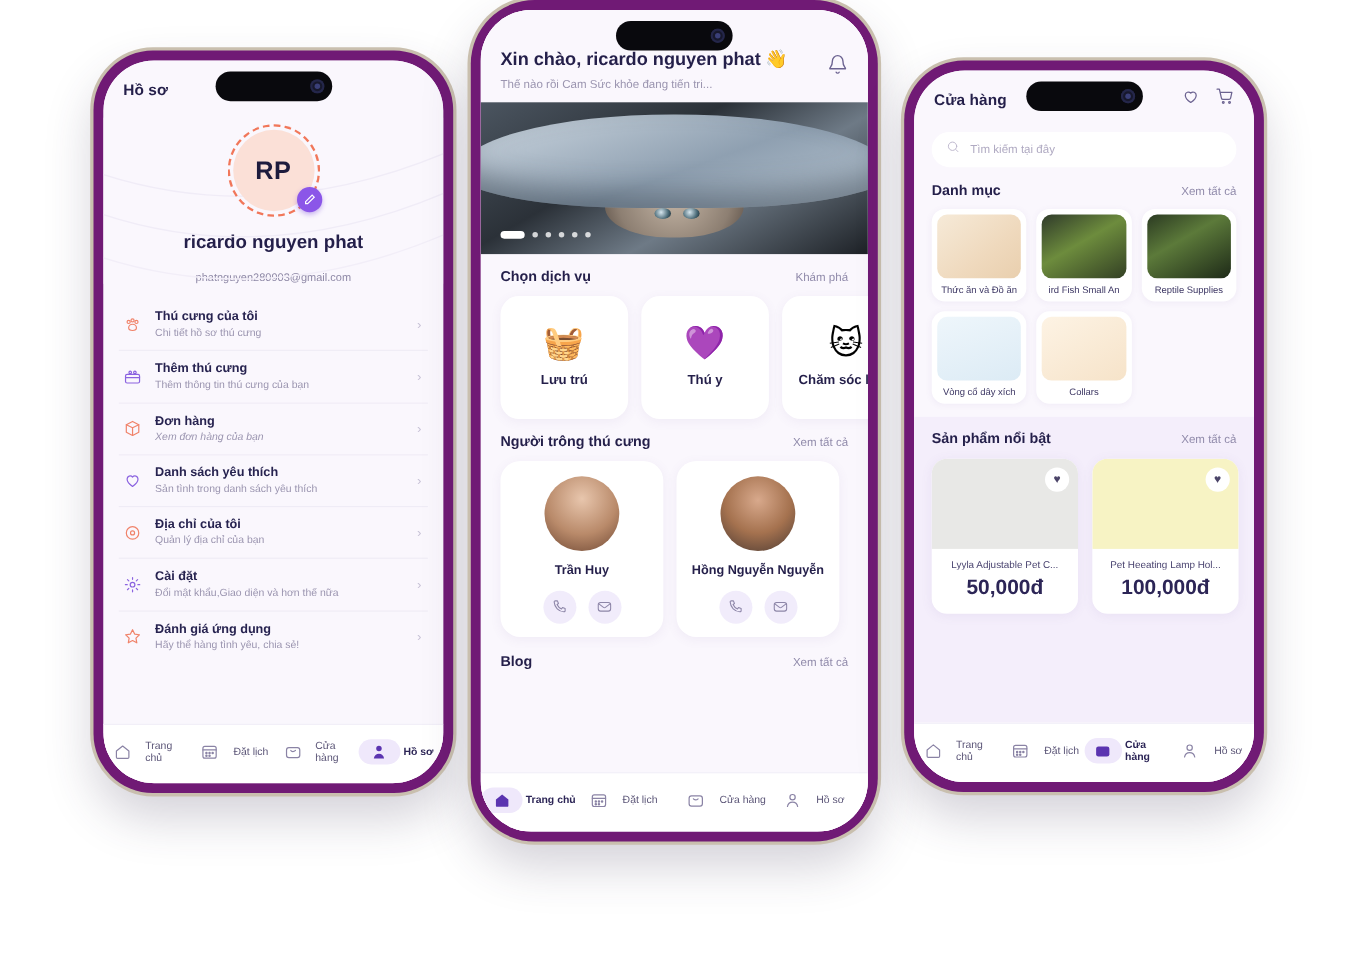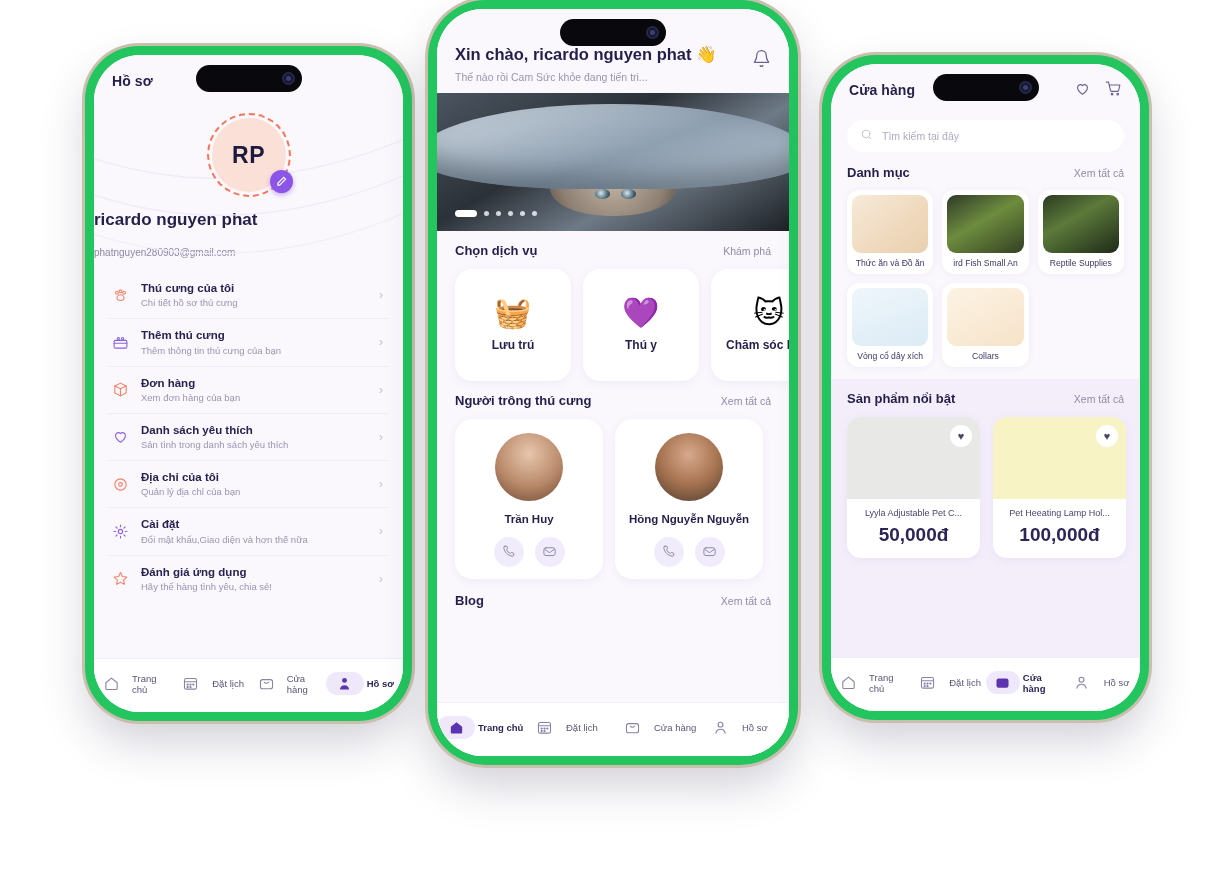--- a/index.html
+++ b/index.html
@@ -4,21 +4,21 @@
 <style>
   html,body{margin:0;padding:0;}
   body{
     width:1227px;height:883px;background:#ffffff;overflow:hidden;
     font-family:"Liberation Sans","DejaVu Sans",sans-serif;
     -webkit-font-smoothing:antialiased;
   }
   .stage{position:relative;width:1227px;height:883px;}
 
   
-  .phone{position:absolute;border-radius:54px;background:#22c55e;
+  .phone{position:absolute;border-radius:54px;background:#701a75;
     padding:9px;box-sizing:border-box;
     box-shadow:0 0 0 3px #c9bfae, 0 22px 44px rgba(60,50,80,.22);}
   .phone .screen{position:relative;width:100%;height:100%;border-radius:46px;
     overflow:hidden;background:#faf8fd;}
   .notch{position:absolute;top:10px;left:50%;transform:translateX(-50%);
     width:106px;height:27px;background:#09090d;border-radius:18px;z-index:40;
     display:flex;align-items:center;justify-content:flex-end;padding-right:7px;box-sizing:border-box;}
   .notch .cam{width:13px;height:13px;border-radius:50%;background:#17182c;
     box-shadow:inset 0 0 0 2px #24264a;}
   .notch .cam i{display:block;width:5px;height:5px;border-radius:50%;background:#3a3f78;margin:4px auto;}
@@ -35,21 +35,21 @@
 
   
   .scr{position:absolute;inset:0;background:#faf7fd;display:flex;flex-direction:column;}
   .topbar{height:52px;display:flex;align-items:center;padding:0 18px;
     box-sizing:border-box;flex:none;position:relative;z-index:30;}
   .topbar .ttl{font-size:14px;font-weight:700;color:#241f4a;letter-spacing:.1px;}
   .topbar .sp{flex:1;}
   .ic{stroke:#6c6391;fill:none;stroke-width:1.6;stroke-linecap:round;stroke-linejoin:round;}
 
   
-  .prof-hero{position:relative;padding-top:6px;text-align:left;flex:none;
+  .prof-hero{position:relative;padding-top:6px;text-align:center;flex:none;
     background:#faf7fd;overflow:hidden;}
   .arcs{position:absolute;inset:0;pointer-events:none;}
   .avatar-wrap{position:relative;width:84px;height:84px;margin:0 auto;}
   .avatar-dash{position:absolute;inset:0;border-radius:50%;
     border:2px dashed #f1775a;}
   .avatar{position:absolute;inset:5px;border-radius:50%;background:#fbe0d7;
     display:flex;align-items:center;justify-content:center;
     font-size:23px;font-weight:600;color:#1d1b3d;letter-spacing:.5px;}
   .edit-badge{position:absolute;right:-2px;bottom:4px;width:23px;height:23px;
     border-radius:50%;background:#8b56e8;display:flex;align-items:center;justify-content:center;
@@ -208,21 +208,21 @@
             </div>
             <div class="mrow">
               <span class="mico">
                 <svg width="17" height="17" viewBox="0 0 24 24" fill="none" stroke="#f0836a" stroke-width="1.55" stroke-linecap="round" stroke-linejoin="round">
                   <path d="M12 3l8 4.2v9.6L12 21l-8-4.2V7.2z"></path>
                   <path d="M4 7.2L12 11l8-3.8M12 11v10"></path>
                 </svg>
               </span>
               <span class="mtxt">
                 <span class="mtitle" style="display: block;">Đơn hàng</span>
-                <span class="msub" style="display: block;">Xem đơn hàng của bạn</span>
+                <span class="msub" style="display: block; font-style: italic;">Xem đơn hàng của bạn</span>
               </span>
               <span class="chev">›</span>
             </div>
             <div class="mrow">
               <span class="mico">
                 <svg width="17" height="17" viewBox="0 0 24 24" fill="none" stroke="#8b63e0" stroke-width="1.55" stroke-linecap="round" stroke-linejoin="round">
                   <path d="M12 20s-7-4.6-7-9.4A4 4 0 0112 8a4 4 0 017 2.6C19 15.4 12 20 12 20z"></path>
                 </svg>
               </span>
               <span class="mtxt">

